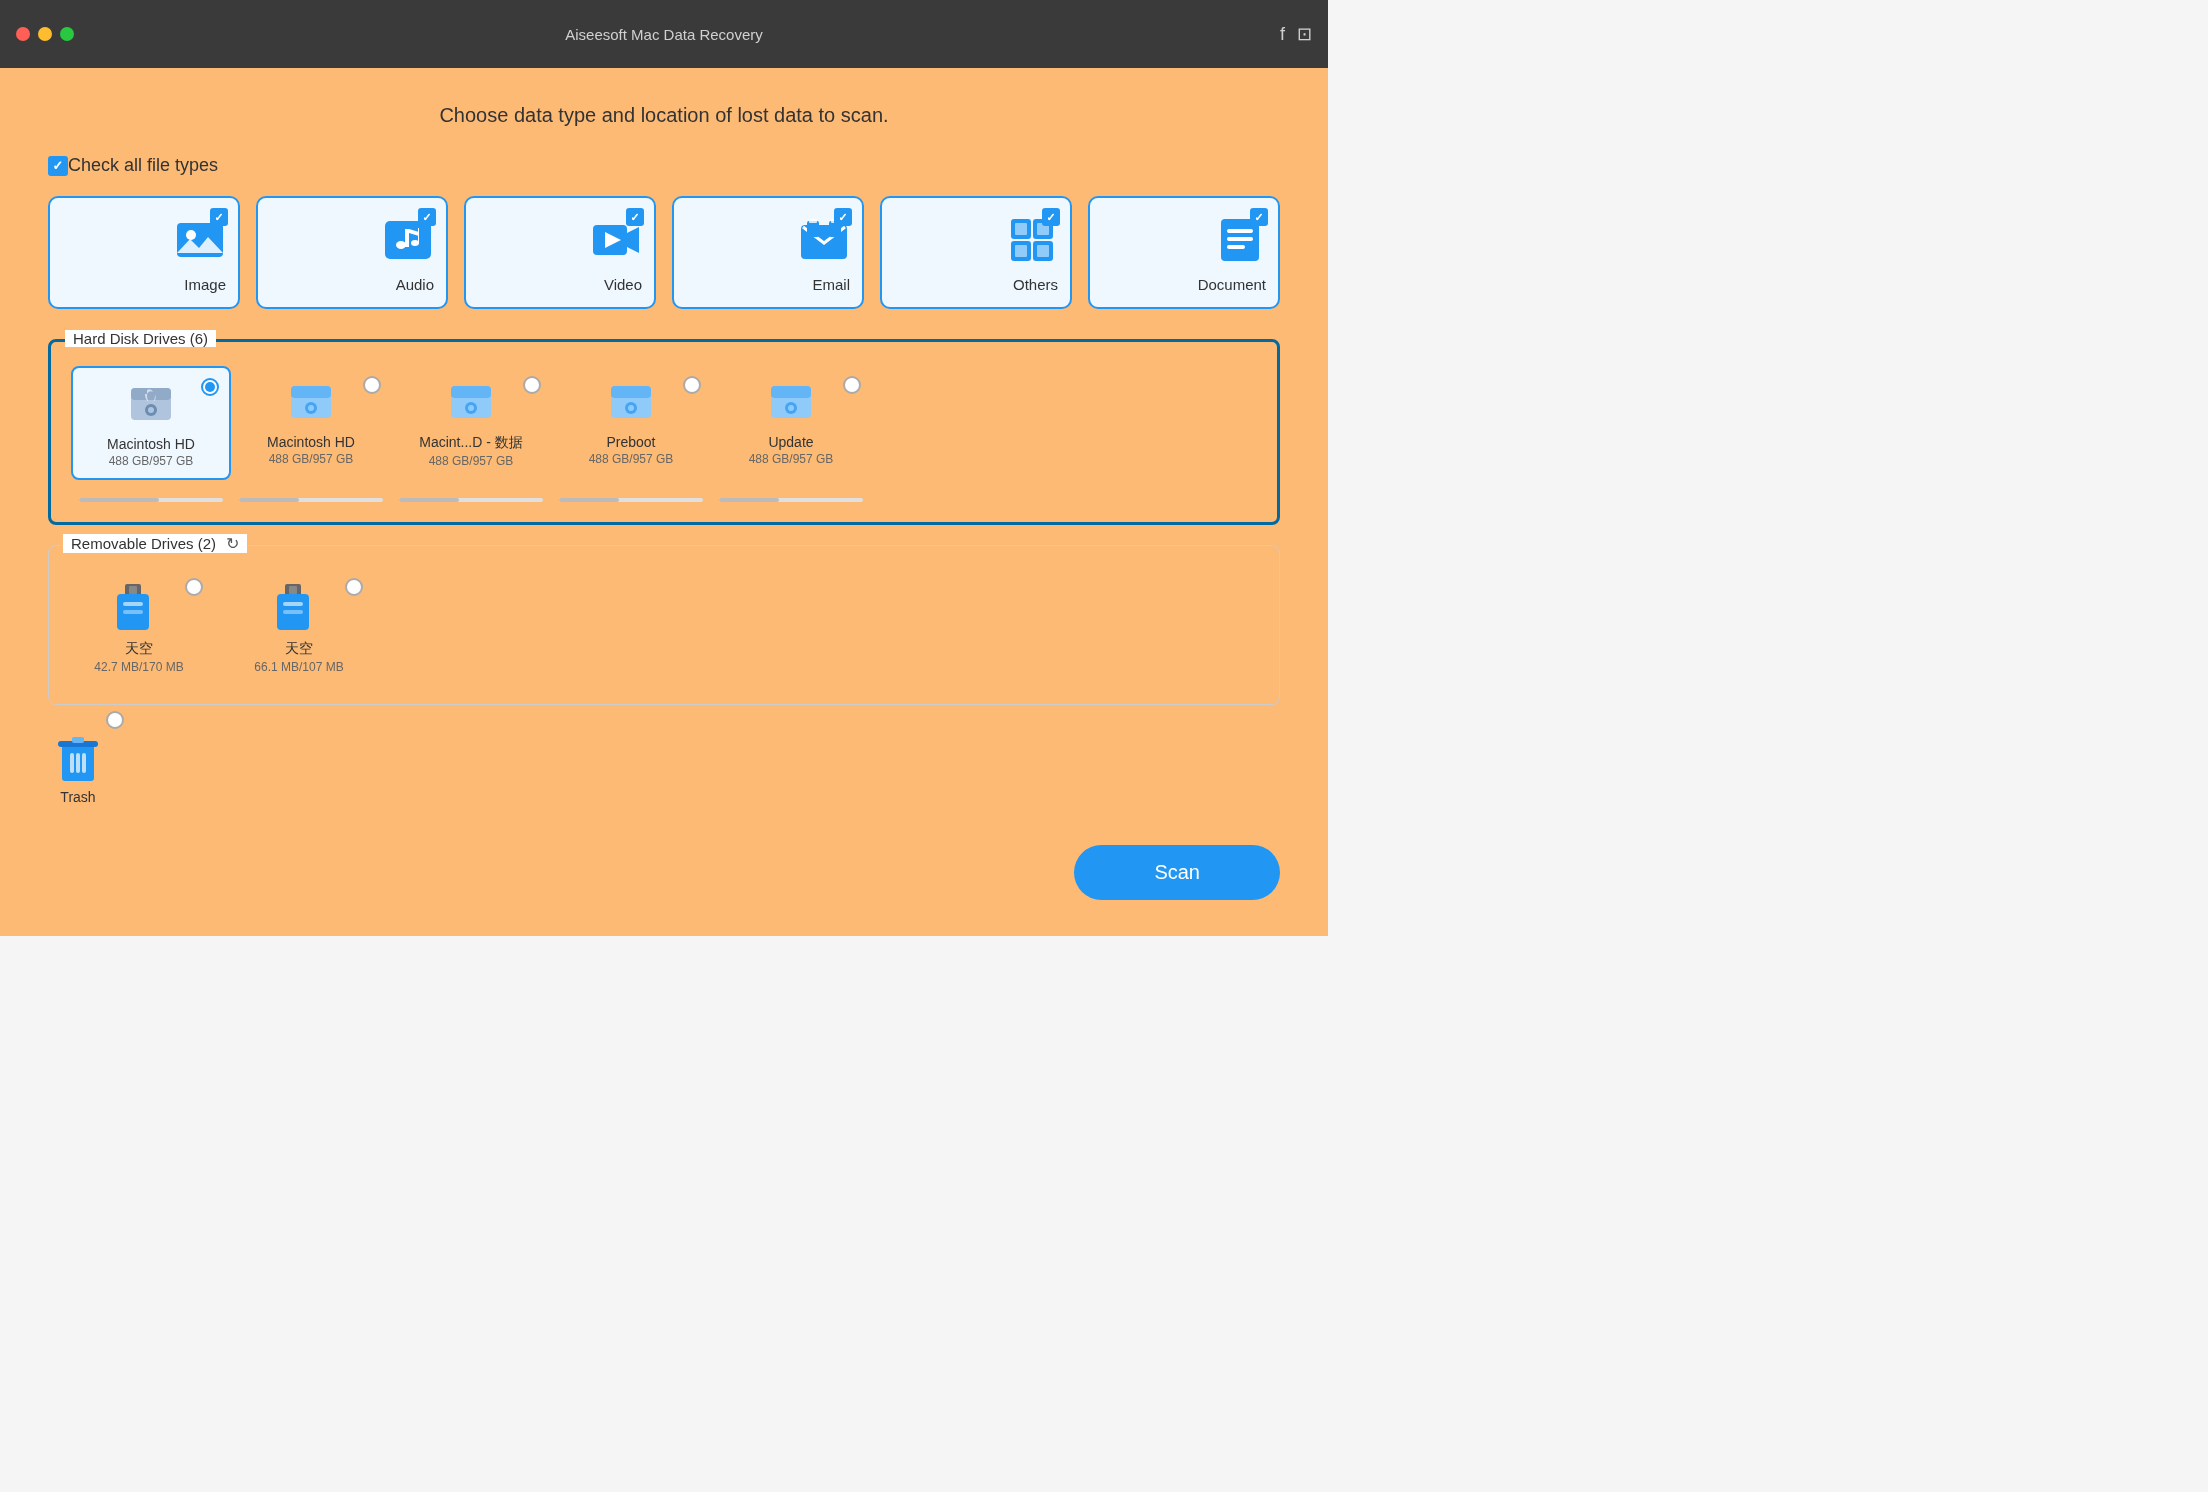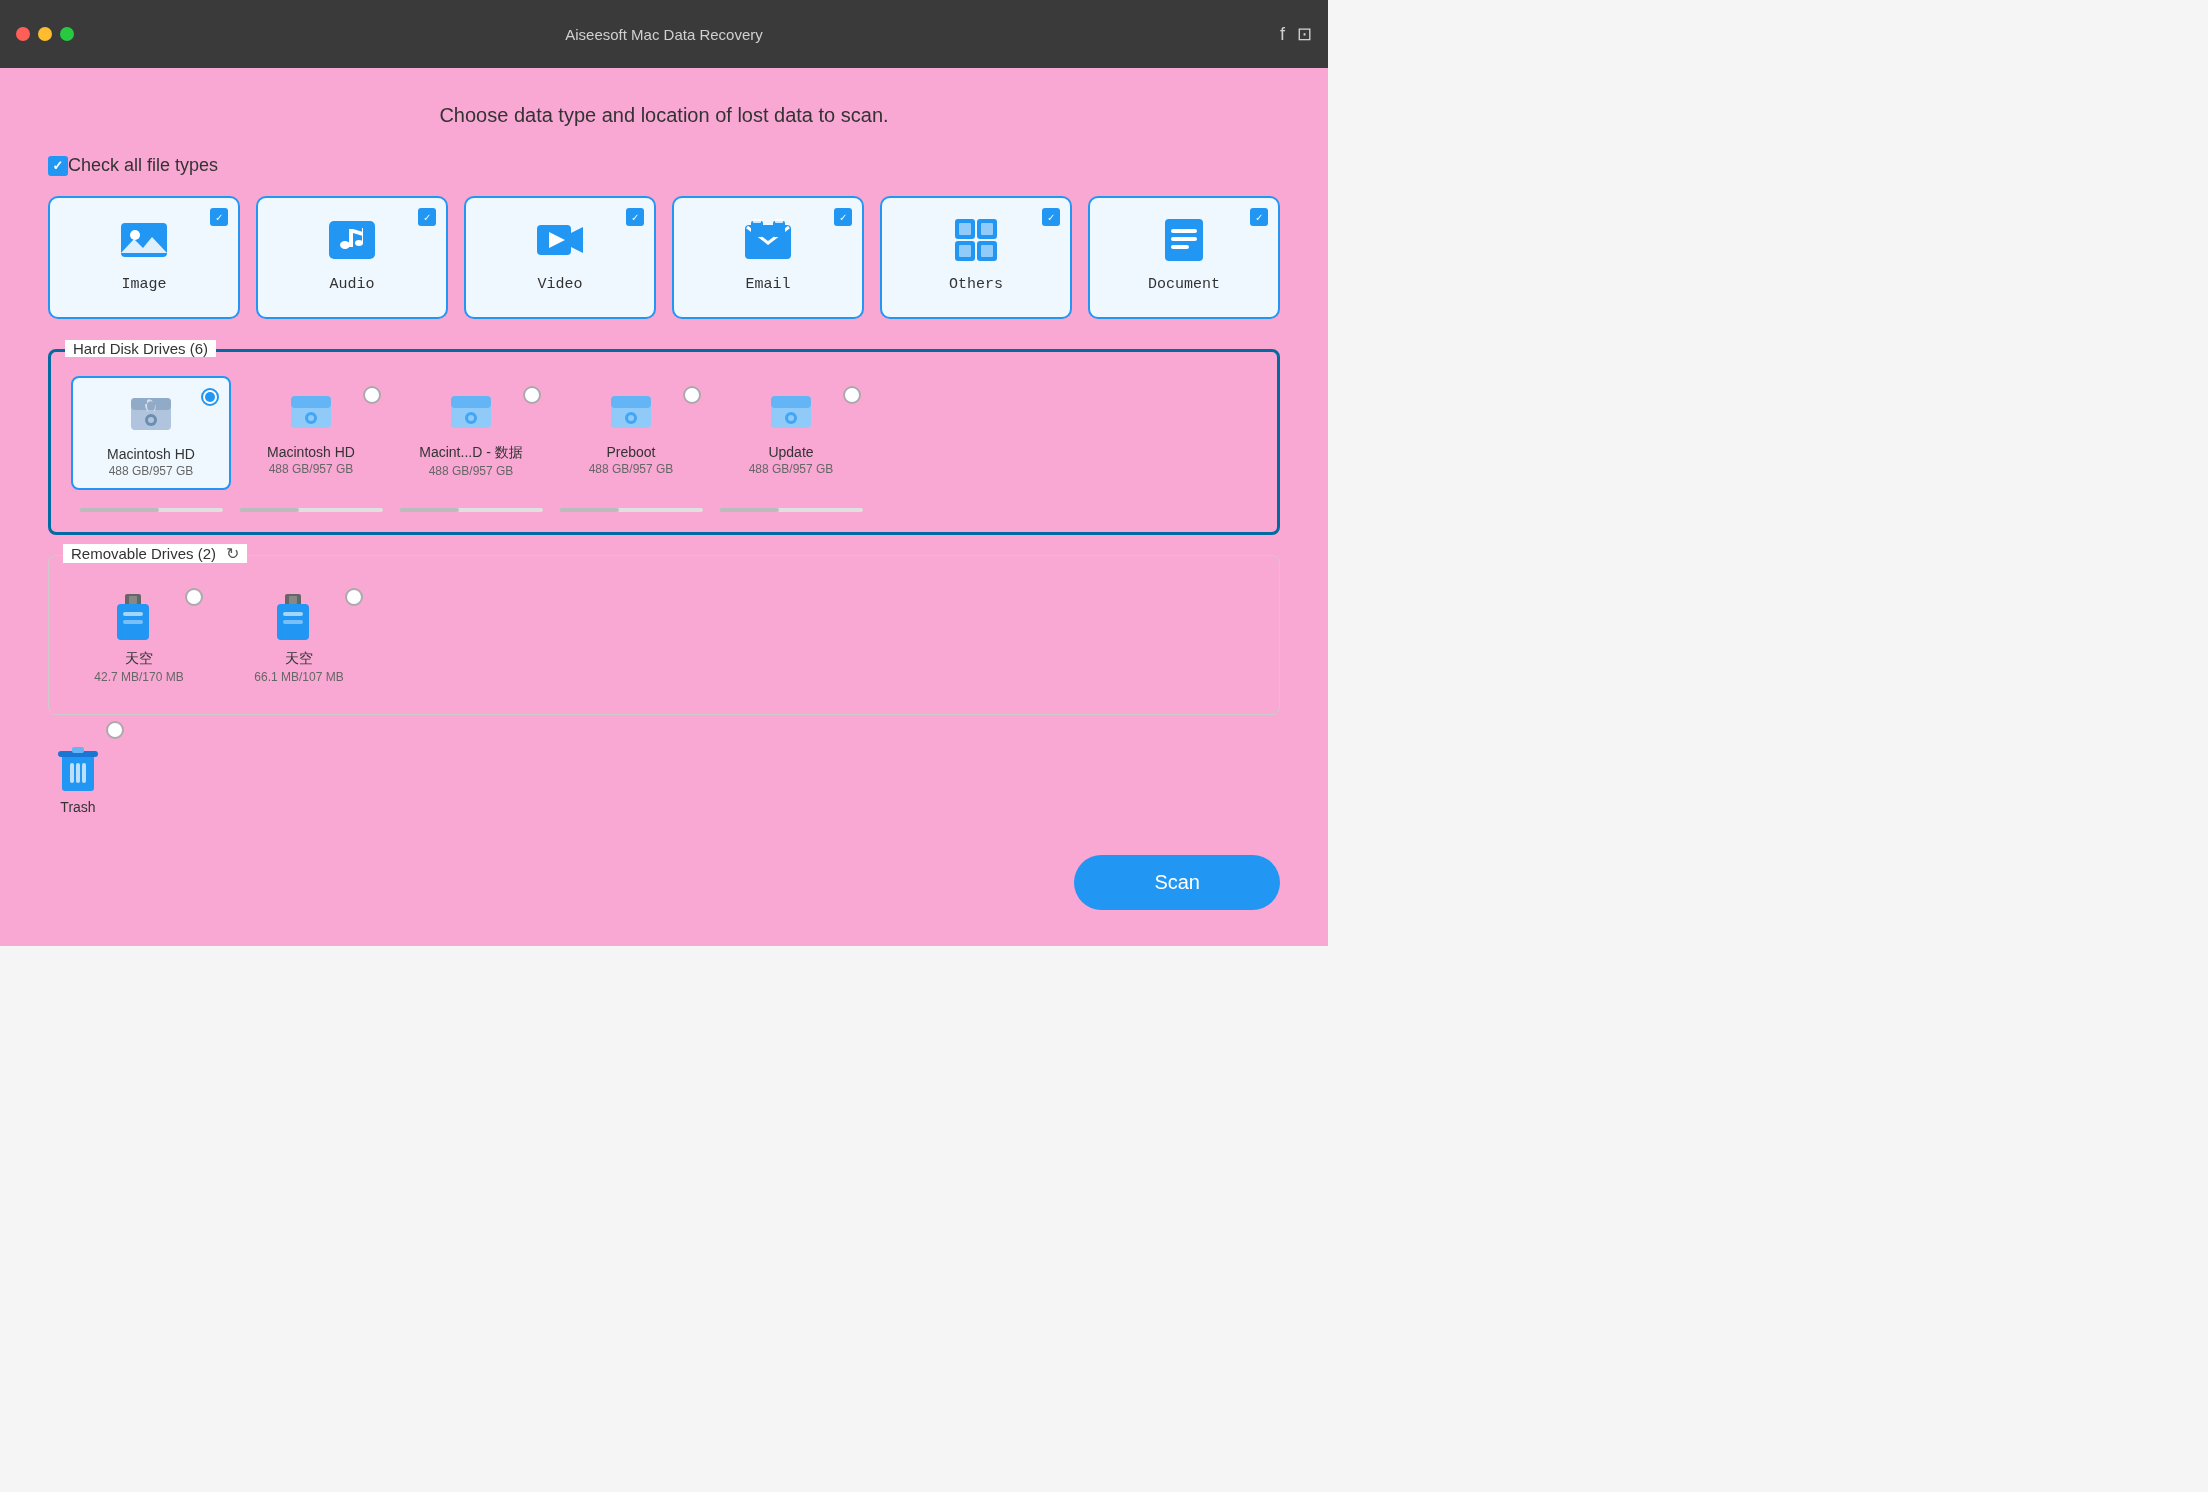--- a/index.html
+++ b/index.html
@@ -50,21 +50,21 @@
       align-items: center;
     }
     .titlebar-icon {
       color: #d0d0d0;
       font-size: 18px;
       cursor: pointer;
     }
 
     
     .main-content {
-      background: #f9a8d4;
+      background: #fdba74;
       padding: 36px 48px 36px 48px;
       min-height: 848px;
       position: relative;
     }
 
     .page-subtitle {
       text-align: center;
       font-size: 20px;
       color: #333;
       margin-bottom: 28px;
@@ -102,29 +102,28 @@
     
     .file-types-row {
       display: flex;
       gap: 16px;
       margin-bottom: 30px;
     }
     .file-type-card {
       flex: 1;
       border: 2px solid #90caf9;
       border-radius: 10px;
-      padding: 16px 12px 24px;
+      padding: 16px 12px 14px;
       display: flex;
       flex-direction: column;
-      align-items: center;
+      align-items: flex-end;
       position: relative;
       cursor: pointer;
       background: #fff;
       min-width: 0;
-      font-family: Liberation Mono, monospace;
     }
     .file-type-card.selected {
       border-color: #2196f3;
       background: #f0f8ff;
     }
     .card-checkbox {
       position: absolute;
       top: 10px;
       right: 10px;
       width: 18px;

